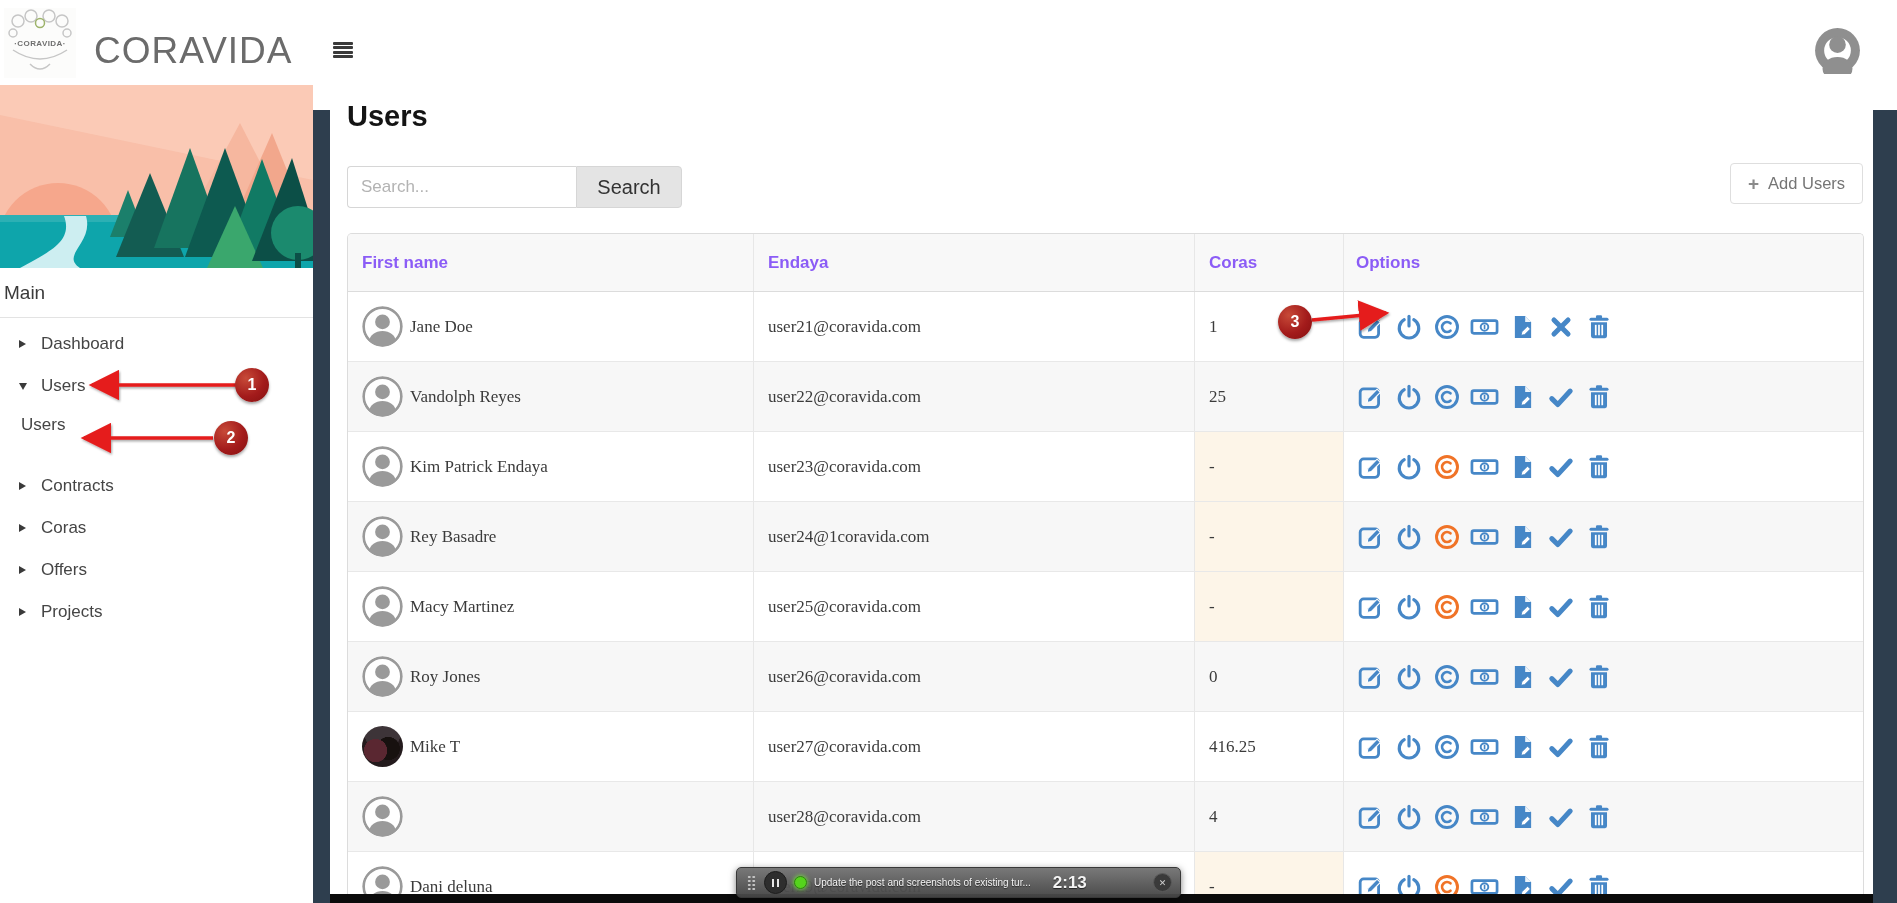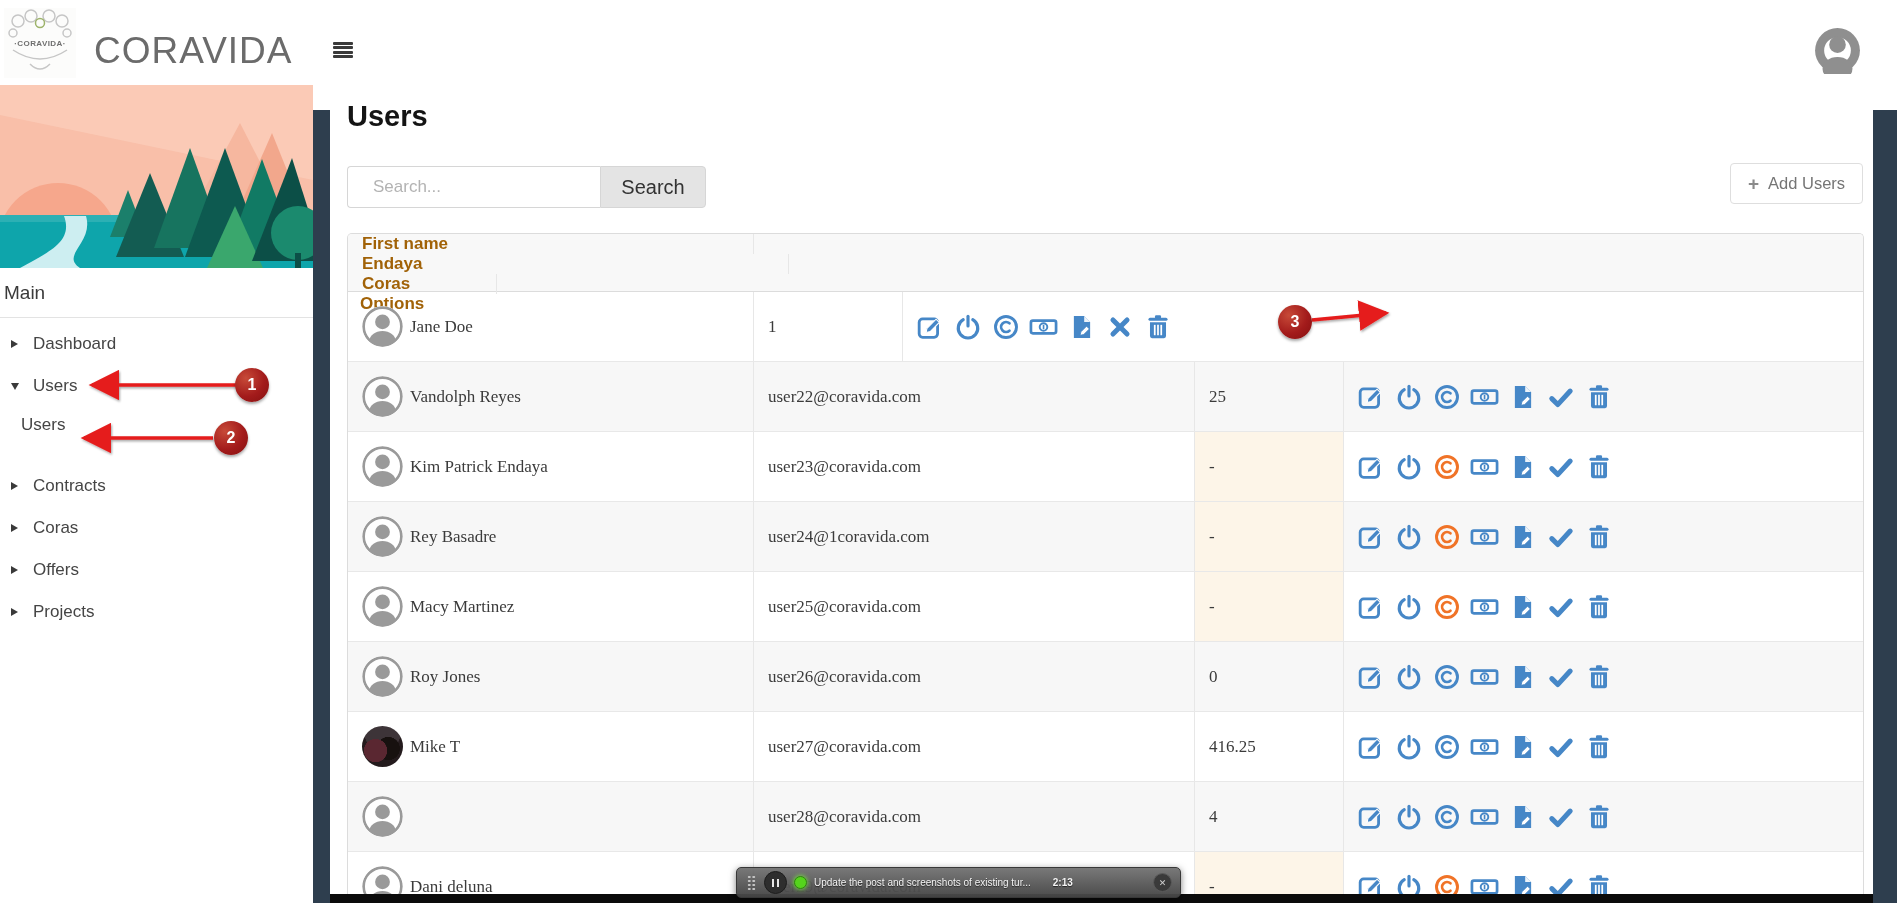--- a/index.html
+++ b/index.html
@@ -9,50 +9,50 @@
   
   .sidebar{position:absolute;left:0;top:0;width:313px;height:903px;background:#fff;z-index:5;}
   .logo-row{position:absolute;left:0;top:0;width:313px;height:85px;background:#fff;}
   .logo-box{position:absolute;left:4px;top:8px;width:72px;height:70px;}
   .brand{position:absolute;left:94px;top:30px;font-size:37px;color:#6b6b6b;letter-spacing:1px;}
   .illustration{position:absolute;left:0;top:85px;width:313px;height:183px;}
   .side-nav{position:absolute;left:0;top:270px;width:313px;}
   .side-section{margin:12px 0 0 4px;font-size:19px;color:#3a3a3a;}
   .side-sep{border-bottom:1px solid #e3e3e3;margin-top:13px;}
   .menu{margin-top:5px;}
-  .menu-item{display:flex;align-items:center;height:42px;padding-left:11px;font-size:17px;color:#454545;cursor:pointer;}
+  .menu-item{display:flex;align-items:center;height:42px;padding-left:19px;font-size:17px;color:#454545;cursor:pointer;}
   .mi-caret{width:22px;display:flex;align-items:center;}
   .caret-right{width:0;height:0;border-left:7px solid #3a3a3a;border-top:4.5px solid transparent;border-bottom:4.5px solid transparent;}
   .caret-down{width:0;height:0;border-top:7px solid #3a3a3a;border-left:4.5px solid transparent;border-right:4.5px solid transparent;}
   .submenu{margin:0 0 22px 0;}
   .submenu-item{height:36px;display:flex;align-items:center;padding-left:21px;font-size:17px;color:#454545;cursor:pointer;}
 
   
   .left-strip{position:absolute;left:313px;top:110px;width:17px;height:793px;background:#2e3e4e;z-index:4;}
   .right-strip{position:absolute;left:1873px;top:110px;width:24px;height:793px;background:#2e3e4e;z-index:4;}
   .bottom-strip{position:absolute;left:330px;top:894px;width:1543px;height:9px;background:#0b0b0b;z-index:40;}
 
   
   .hamburger{position:absolute;left:333px;top:42px;width:20px;height:16px;display:flex;flex-direction:column;justify-content:space-between;cursor:pointer;z-index:6;}
   .hamburger i{display:block;height:2.6px;background:#3a3a3a;border-radius:1px;}
   .top-avatar{position:absolute;left:1814px;top:27px;width:47px;height:47px;cursor:pointer;z-index:6;}
 
   
   .page-title{position:absolute;left:347px;top:100px;font-size:29px;font-weight:bold;color:#141414;z-index:6;}
   .search-wrap{position:absolute;left:347px;top:166px;height:42px;display:flex;z-index:6;}
-  .search-input{width:202px;height:40px;border:1px solid #d6d6d6;border-right:none;border-radius:4px 0 0 4px;padding:0 25px;font-size:17px;color:#333;outline:none;font-family:inherit;}
+  .search-input{width:202px;height:40px;border:1px solid #d6d6d6;border-right:none;border-radius:4px 0 0 4px;padding:0 13px;font-size:17px;color:#333;outline:none;font-family:inherit;}
   .search-input::placeholder{color:#b3b3b3;}
   .search-btn{width:106px;height:42px;border:1px solid #d6d6d6;background:#e4e4e4;border-radius:0 4px 4px 0;font-size:20px;color:#333;cursor:pointer;font-family:inherit;}
   .add-btn{position:absolute;left:1730px;top:163px;width:133px;height:41px;background:#fff;border:1px solid #dedede;border-radius:4px;display:flex;align-items:center;justify-content:center;gap:9px;cursor:pointer;z-index:6;font-family:inherit;}
   .add-plus{color:#8a8a8a;font-size:19px;font-weight:bold;line-height:1;}
   .add-label{color:#757575;font-size:16.5px;}
 
   
   .table{position:absolute;left:347px;top:233px;width:1515px;border:1px solid #dcdcdc;border-bottom:none;border-radius:5px 5px 0 0;overflow:hidden;background:#fff;z-index:6;}
-  .thead{height:57px;display:flex;background:#f8f8f8;border-bottom:1px solid #dcdcdc;font-weight:bold;font-size:17px;color:#a16207;flex-direction:column;}
+  .thead{height:57px;display:flex;background:#f8f8f8;border-bottom:1px solid #dcdcdc;font-weight:bold;font-size:17px;color:#8b5cf6;}
   .trow{height:69px;display:flex;border-bottom:1px solid #e8e8e8;background:#fff;font-family:Liberation Serif, serif;}
   .trow.striped{background:#f7f7f7;}
   .c{display:flex;align-items:center;border-right:1px solid #e7e7e7;box-sizing:border-box;}
   .c:last-child{border-right:none;}
   .c1{width:406px;padding-left:14px;gap:7px;}
   .c2{width:441px;padding-left:14px;}
   .c3{width:149px;padding-left:14px;}
   .c4{width:519px;padding-left:12px;gap:9px;}
   .cell-text{font-size:17px;color:#3b3b3b;}
   .cream{background:#fdf5e8;}
@@ -79,21 +79,21 @@
   
   .recorder{position:absolute;left:736px;top:867px;width:445px;height:31px;z-index:60;
             background:linear-gradient(rgba(112,112,112,.94), rgba(68,68,68,.96));
             border:1px solid #383838;border-radius:5px;box-shadow:0 2px 7px rgba(0,0,0,.5);
             display:flex;align-items:center;box-sizing:border-box;padding:0 8px;}
   .rec-handle{width:9px;height:15px;margin:0 8px 0 2px;background-image:radial-gradient(#c9c9c9 1px, transparent 1.35px);background-size:4.5px 4px;cursor:grab;}
   .rec-pause{width:21px;height:21px;border-radius:50%;background:#2e2e2e;border:1px solid #1d1d1d;display:flex;align-items:center;justify-content:center;gap:2.5px;cursor:pointer;flex:none;}
   .rec-pause i{display:block;width:2.4px;height:8px;background:#e8e8e8;}
   .rec-dot{width:11px;height:11px;border-radius:50%;background:#55d41c;border:1px solid #2f7d12;box-shadow:0 0 5px #7aff3a;margin:0 7px 0 7px;flex:none;}
   .rec-title{color:#f4f4f4;font-size:10px;font-weight:normal;text-shadow:0 1px 1px rgba(0,0,0,.6);white-space:nowrap;}
-  .rec-time{color:#f4f4f4;font-size:10px;font-weight:bold;margin-left:22px;text-shadow:0 1px 1px rgba(0,0,0,.6);}
+  .rec-time{color:#f4f4f4;font-size:17px;font-weight:bold;margin-left:22px;text-shadow:0 1px 1px rgba(0,0,0,.6);}
   .rec-close{margin-left:auto;width:17px;height:17px;border-radius:50%;background:#3a3a3a;border:1px solid #5a5a5a;color:#cfcfcf;font-size:9px;display:flex;align-items:center;justify-content:center;cursor:pointer;flex:none;}
 </style>
 </head>
 <body>
 
 <div class="app">
 
   <div class="sidebar">
     <div class="logo-row">
       <div class="logo-box">
@@ -234,20 +234,21 @@
       <div class="c c1">
         <span class="avatar">
           <svg viewBox="0 0 40 40" width="41" height="41">
             <circle cx="20" cy="20" r="18.4" fill="#fff" stroke="#9a9a9a" stroke-width="2.6"></circle>
             <circle cx="20" cy="15.5" r="7.2" fill="#9a9a9a"></circle>
             <path d="M7.2 34.5 a12.8 10 0 0 1 25.6 0 A19 19 0 0 1 7.2 34.5 Z" fill="#9a9a9a"></path>
           </svg>
         </span>
         <span class="cell-text nm">Jane Doe</span>
       </div>
+      <div class="c c2 cell-text cell-email">user21@coravida.com</div>
       <div class="c c3 cell-text cell-coras">1</div>
       <div class="c c4">
         <span class="oicon">
           <svg viewBox="0 0 24 24">
                 <rect x="2" y="4.5" width="17" height="17" rx="3.2" fill="none" stroke="currentColor" stroke-width="2.6"></rect>
                 <path d="M9.2 13.2 L17.6 4.8 L20.6 7.8 L12.2 16.2 L8.4 17 Z" fill="currentColor" stroke="#fff" stroke-width="1"></path>
               </svg>
         </span>
         <span class="oicon">
           <svg viewBox="0 0 24 24">

